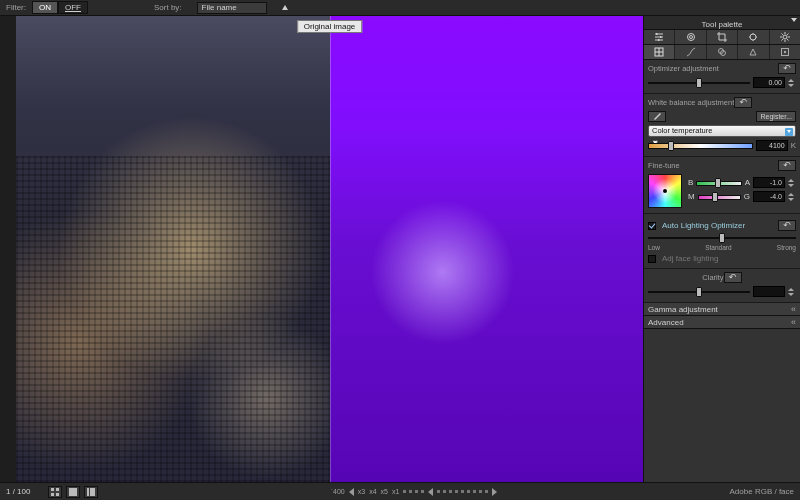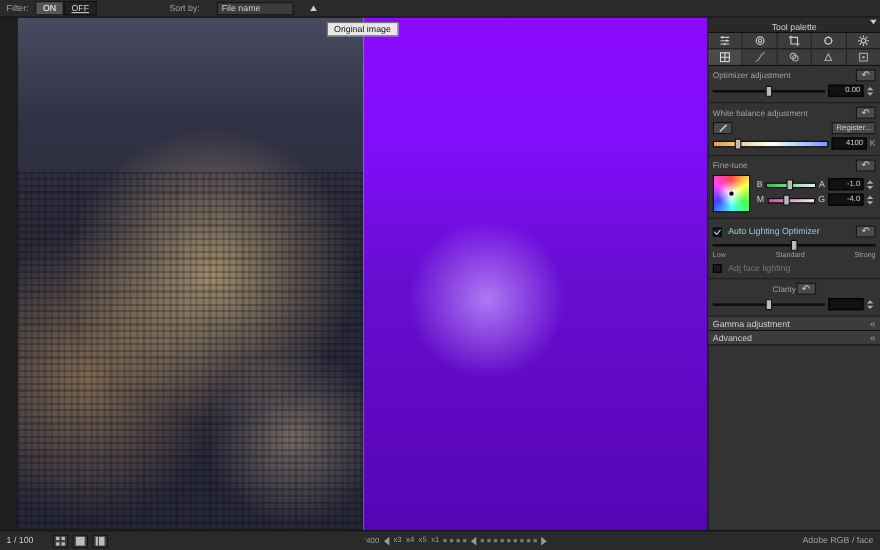--- a/index.html
+++ b/index.html
@@ -385,34 +385,41 @@
         </div>
         <div class="num-input">0.00</div>
         <div class="stepper">
             <div class="step-up"></div>
             <div class="step-down"></div>
           </div>
       </div>
     </div>
 
     <div class="section">
-      <div style="display:flex;justify-content:space-between;align-items:center">
+      <div style="display:flex;justify-content:flex-start;align-items:center">
         <span class="section-title">White balance adjustment</span>
         <div class="pill-btn icon-btn">
             <span class="glyph">↶</span>
           </div>
       </div>
       <div class="section-row">
         <div class="pill-btn icon-btn">
           <svg class="icon" viewBox="0 0 10 10">
               <path d="M8 1l1 1-4 4-2 2-1-1 2-2z" fill="#ccc"></path>
             </svg>
         </div>
         <div style="flex:1"></div>
         <div class="pill-btn">Register...</div>
+      </div>
+      <div class="section-row" style="position:relative">
+        <div class="select">
+          <span>Color temperature</span>
+          <div class="chev"></div>
+        </div>
+        <div class="cursor-arrow" style="left:6px; top:14px;"></div>
       </div>
       <div class="section-row">
         <div class="slider">
           <div class="slider-track gradient-wb"></div>
           <div class="slider-thumb" style="left:22%"></div>
         </div>
         <div class="num-input">4100</div>
         <span style="color:var(--fg-dim)">K</span>
       </div>
     </div>

